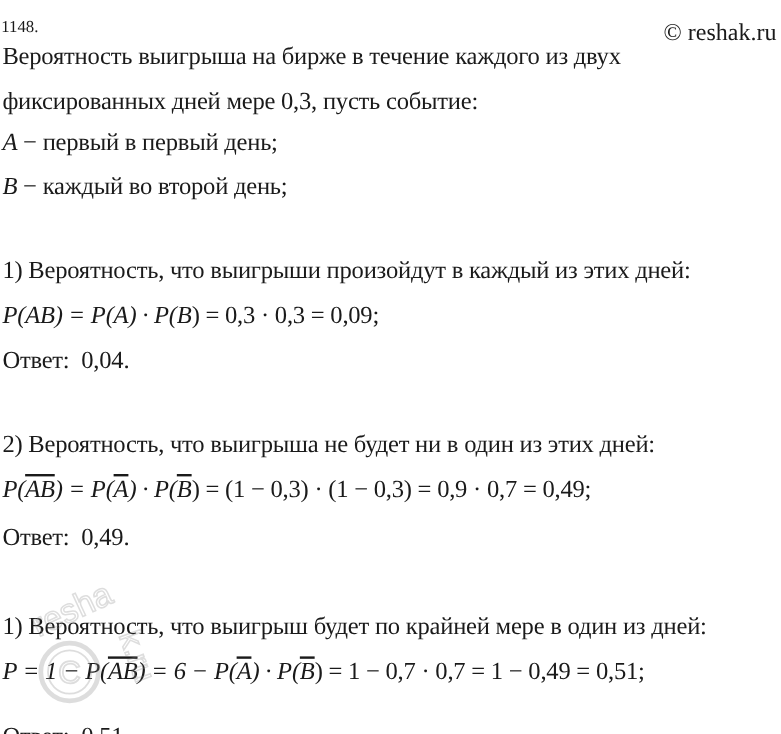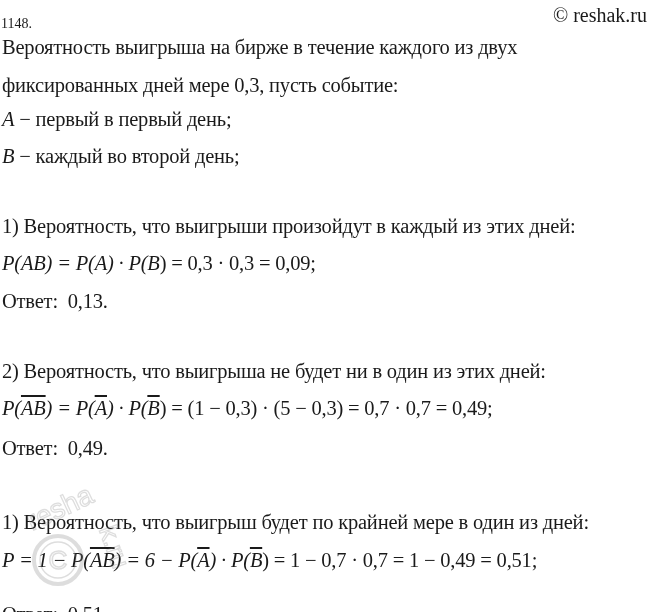--- a/index.html
+++ b/index.html
@@ -3,21 +3,21 @@
 <meta charset="utf-8">
 <style>
   html, body { margin: 0; padding: 0; background: #ffffff; }
   body {
     width: 651px; height: 612px; position: relative; overflow: hidden;
     font-family: "Liberation Serif", "DejaVu Serif", serif;
     color: #1a1a1a;
   }
   .line { position: absolute; left: 2px; font-size: 20.5px; white-space: nowrap; letter-spacing: -0.2px; }
   .title { position: absolute; left: 1px; top: 16px; font-size: 14px; font-weight: normal; }
-  .site { position: absolute; right: 4px; top: 4px; font-size: 20px; }
+  .site { position: absolute; right: 4px; top: 16px; font-size: 20px; }
   .it { font-style: italic; }
   .ov { text-decoration: overline; text-decoration-thickness: 1.5px; }
   .watermark {
     position: absolute; left: 12px; top: 468px; width: 140px; height: 140px;
     opacity: 0.28; pointer-events: none;
   }
 </style>
 </head>
 <body>
 
@@ -32,26 +32,26 @@
 </div>
 <div class="line" style="top:145px">
   <span class="it">B</span><span> − каждый во второй день;</span>
 </div>
 
 <div class="line" style="top:215px">1) Вероятность, что выигрыши произойдут в каждый из этих дней:</div>
 <div class="line" style="top:252px">
   <span class="it">P(</span><span class="it">AB</span><span class="it">) = P(</span><span class="it">A</span><span class="it">) · P(</span><span class="it">B</span><span>) = 0,3 · 0,3 = 0,09;</span>
 </div>
 <div class="line" style="top:290px">
-  <span>Ответ:</span>&nbsp; <span>0,13.</span>
+  <span>Ответ:</span>&nbsp; <span>0,04.</span>
 </div>
 
 <div class="line" style="top:360px">2) Вероятность, что выигрыша не будет ни в один из этих дней:</div>
 <div class="line" style="top:397px">
-  <span class="it">P(</span><span class="it ov">AB</span><span class="it">) = P(</span><span class="it ov">A</span><span class="it">) · P(</span><span class="it ov">B</span><span>) = (1 − 0,3) · (5 − 0,3) = 0,7 · 0,7 = 0,49;</span>
+  <span class="it">P(</span><span class="it ov">AB</span><span class="it">) = P(</span><span class="it ov">A</span><span class="it">) · P(</span><span class="it ov">B</span><span>) = (1 − 0,3) · (1 − 0,3) = 0,9 · 0,7 = 0,49;</span>
 </div>
 <div class="line" style="top:437px">
   <span>Ответ:</span>&nbsp; <span>0,49.</span>
 </div>
 
 <div class="line" style="top:511px">1) Вероятность, что выигрыш будет по крайней мере в один из дней:</div>
 <div class="line" style="top:549px">
   <span class="it">P = 1 − </span><span class="it">P(</span><span class="it ov">AB</span><span class="it">) = 6 − P(</span><span class="it ov">A</span><span class="it">) · P(</span><span class="it ov">B</span><span>) = 1 − 0,7 · 0,7 = 1 − 0,49 = 0,51;</span>
 </div>
 <div class="line" style="top:603px">

